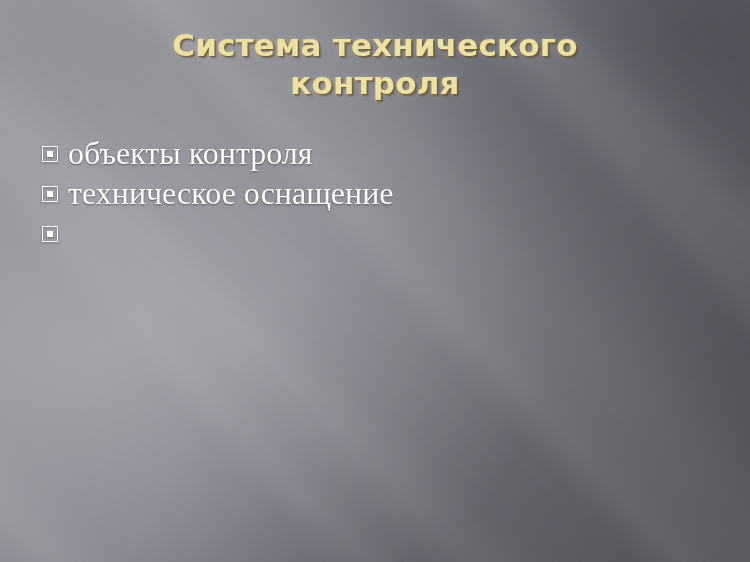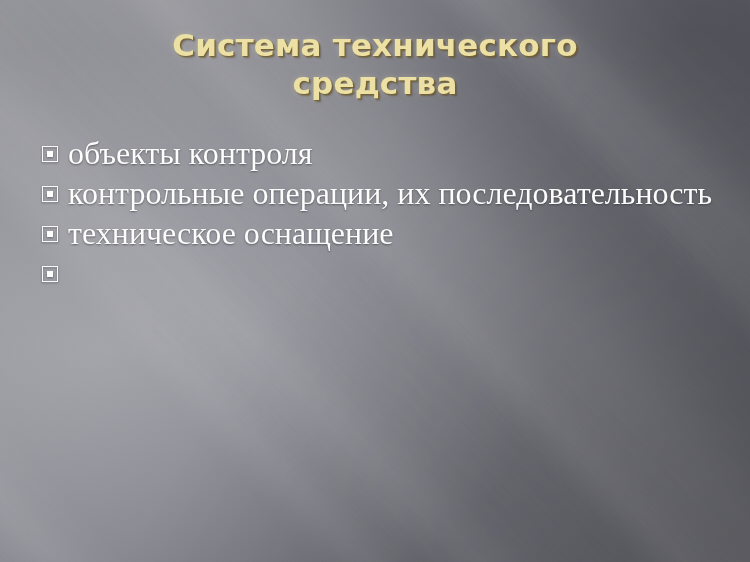--- a/index.html
+++ b/index.html
@@ -141,31 +141,28 @@
 <body>
 
 <div id="slide">
 
   <div class="streaks streak-a"></div>
   <div class="streaks streak-b"></div>
   <div class="streaks streak-c"></div>
   <div class="darken-br"></div>
 
   <div id="title">Система технического
-средства</div>
+контроля</div>
 
   <div id="body">
 
     <p class="bullet-item">
       <span class="marker"></span><span class="text">объекты контроля</span>
     </p>
 
-    <p class="bullet-item">
-      <span class="marker"></span><span class="text">контрольные операции, их последовательность</span>
-    </p>
 
     <p class="bullet-item">
       <span class="marker"></span><span class="text">техническое оснащение</span>
     </p>
 
     <p class="bullet-item">
       <span class="marker"></span>
     </p>
 
   </div>

